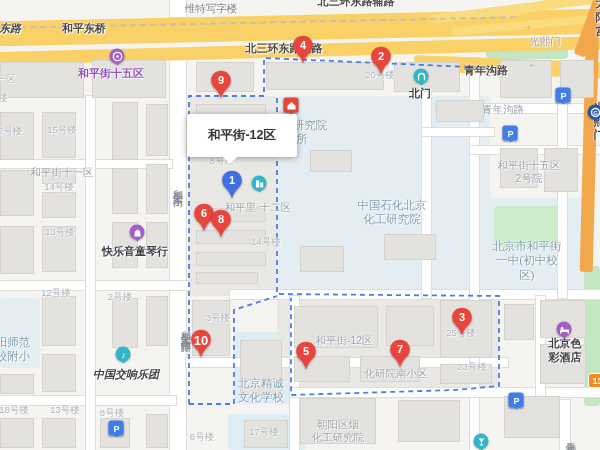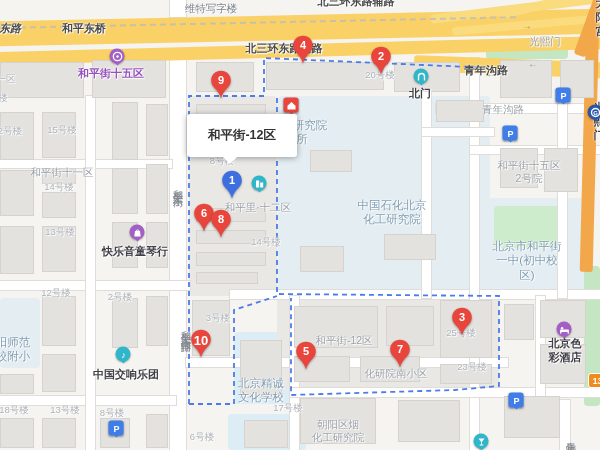--- a/index.html
+++ b/index.html
@@ -168,42 +168,42 @@
       <div class="lbl bldg" style="left: 222px; top: 161px;">8号楼</div>
       <div class="lbl area" style="left: 258px; top: 208px;">和平里·十二区</div>
       <div class="lbl bldg" style="left: 266px; top: 242px;">14号楼</div>
       <div class="lbl bldg" style="left: 218px; top: 318px;">3号楼</div>
       <div class="lbl bldg" style="left: 56px; top: 293px;">12号楼</div>
       <div class="lbl bldg" style="left: 120px; top: 297px;">2号楼</div>
       <div class="lbl bldg" style="left: 14px; top: 410px;">18号楼</div>
       <div class="lbl bldg" style="left: 65px; top: 410px;">13号楼</div>
       <div class="lbl bldg" style="left: 112px; top: 413px;">8号楼</div>
       <div class="lbl bldg" style="left: 202px; top: 437px;">6号楼</div>
-      <div class="lbl bldg" style="left: 264px; top: 408px; margin-left: 24px;">17号楼</div>
+      <div class="lbl bldg" style="left: 264px; top: 432px;">17号楼</div>
       <div class="lbl area" style="left: 344px; top: 341px;">和平街-12区</div>
       <div class="lbl area" style="left: 396px; top: 374px;">化研院南小区</div>
       <div class="lbl area" style="left: 338px; top: 431px;">朝阳区烟
 化工研究院</div>
       <div class="lbl bldg" style="left: 461px; top: 333px;">25号楼</div>
       <div class="lbl bldg" style="left: 472px; top: 367px;">23号楼</div>
       <div class="lbl area" style="left: 529px; top: 172px;">和平街十五区
 2号院</div>
       <div class="lbl campus" style="left: 392px; top: 212px;">中国石化北京
 化工研究院</div>
       <div class="lbl campus" style="left: 527px; top: 261px;">北京市和平街
 一中(初中校区)</div>
       <div class="lbl campus" style="left: 261px; top: 390px;">北京精诚
 文化学校</div>
       <div class="lbl campus" style="left: 13px; top: 349px;">阳师范
 校附小</div>
       <div class="lbl campus" style="left: 310px; top: 125px;">研究院</div>
       <div class="lbl campus" style="left: 302px; top: 139px;">所</div>
       <div class="lbl poipurple" style="left: 111px; top: 74px;">和平街十五区</div>
       <div class="lbl poi" style="left: 135px; top: 252px;">快乐音童琴行</div>
-      <div class="lbl poi" style="left: 126px; top: 375px;">中国交响乐团</div>
+      <div class="lbl poi" style="left: 126px; top: 375px; font-style: italic;">中国交响乐团</div>
       <div class="lbl poi" style="left: 420px; top: 94px;">北门</div>
       <div class="lbl poi" style="left: 565px; top: 351px;">北京色彩酒店</div>
       <div class="lbl poi" style="left: 599px; top: 122px;">光熙门</div>
     </div>
   <div id="layer-arrows">
       <div class="arrow" style="left: 527px; top: 25px;">→</div>
       <div class="arrow" style="left: 533px; top: 63px;">←</div>
       <div class="arrow" style="left: 491px; top: 73px;">←</div>
       <div class="arrow" style="left: 565px; top: 360px;">↓</div>
     </div>

